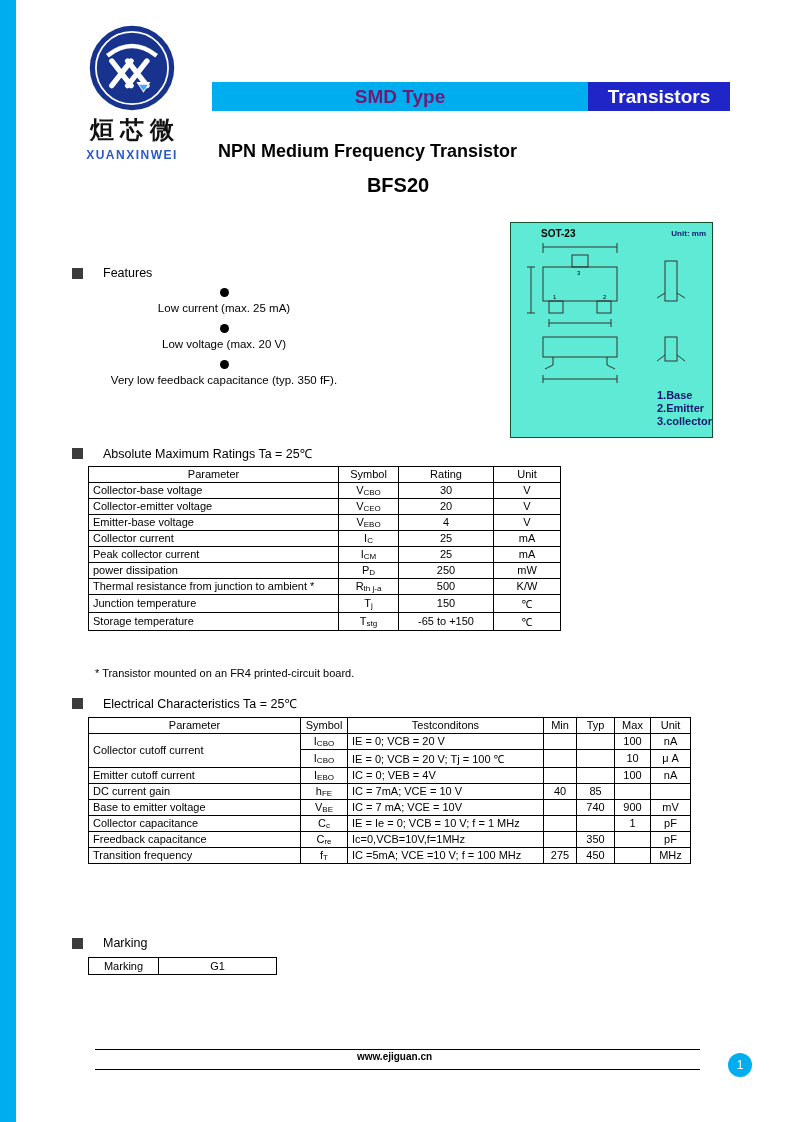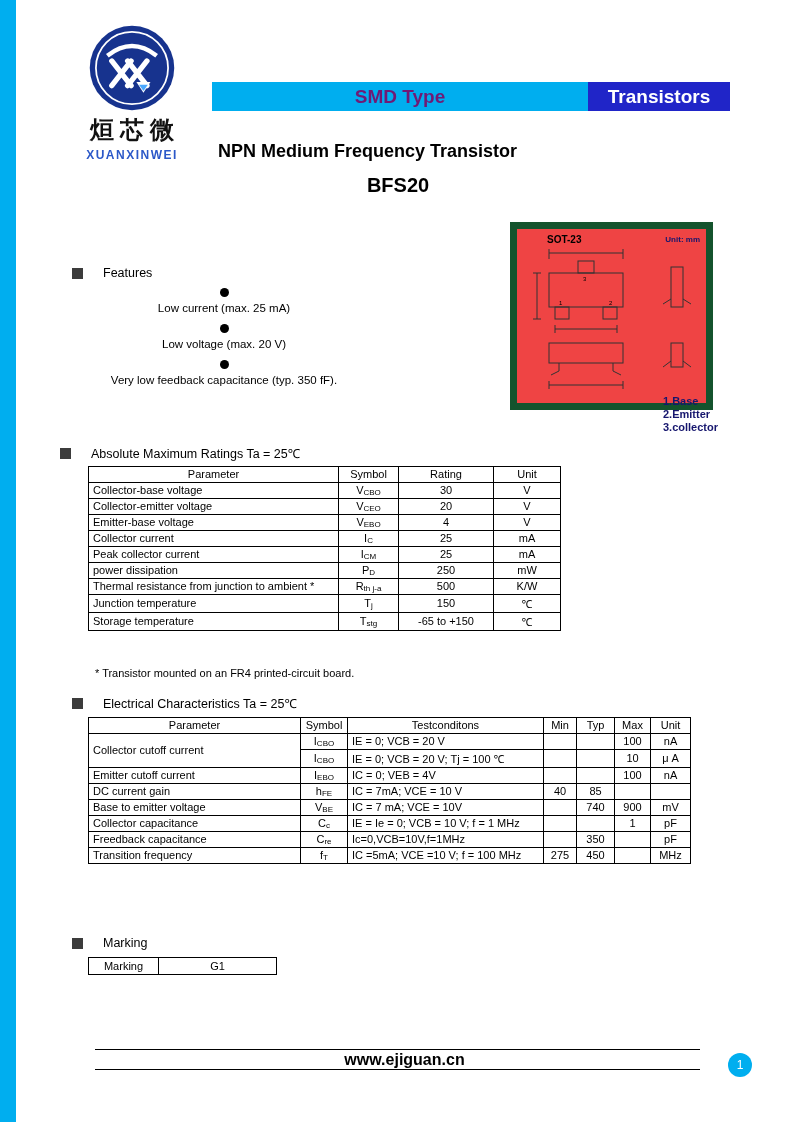--- a/index.html
+++ b/index.html
@@ -27,40 +27,40 @@
   
   .sec{position:absolute; display:flex; align-items:center; gap:20px; font-size:12.5px;}
   .sq{width:11px; height:11px; background:#3c3c3c; display:inline-block;}
 
   
   .features{position:absolute; left:74px; top:288px; width:300px;}
   .feat{display:flex; align-items:center; gap:5px; font-size:11.5px; margin-bottom:10px;flex-direction:column;}
   .dot{width:9px; height:9px; border-radius:50%; background:#000; flex:0 0 9px;}
 
   
-  .figbox{position:absolute; left:510px; top:222px; width:203px; height:188px; border:7px solid #14532d; background:#ef4444;}
+  .figbox{position:absolute; left:510px; top:222px; width:203px; height:216px; border:1px solid #14532d; background:#5eead4;}
   .fig-name{position:absolute; left:30px; top:5px; font-size:10px; font-weight:bold;}
   .fig-unit{position:absolute; right:6px; top:6px; font-size:8px; font-weight:bold; color:var(--pinnavy);}
   .pin-legend{position:absolute; left:146px; top:166px; font-size:11px; font-weight:bold; color:var(--pinnavy); line-height:13px;}
 
   
   table{border-collapse:collapse; table-layout:fixed; font-size:11px;padding-left:19px;}
   td,th{border:1px solid #000; height:15.6px; padding:1px 4px; text-align:center; font-weight:normal; overflow:hidden; white-space:nowrap;}
   td.l{text-align:left;}
   .sb{font-size:8px; vertical-align:-1px;}
   .tbl1{position:absolute; left:88px; top:466px; width:472px;}
   .footnote{position:absolute; left:95px; top:667px; font-size:11px;}
   .tbl2{position:absolute; left:88px; top:717px; width:602px;}
   .tbl3{position:absolute; left:88px; top:957px; width:188px;}
   .tbl3 td{height:17px;}
 
   
   .fline1{position:absolute; left:95px; top:1049px; width:605px; border-top:1.5px solid #000;}
   .fline2{position:absolute; left:95px; top:1069px; width:605px; border-top:1.5px solid #000;}
-  .furl{position:absolute; left:102px; top:1051px; width:605px; text-align:center; font-size:16px; font-weight:bold;}
+  .furl{position:absolute; left:92px; top:1051px; width:605px; text-align:center; font-size:10px; font-weight:bold;}
   .pgnum{position:absolute; left:728px; top:1053px; width:24px; height:24px; border-radius:50%; background:var(--cyan); color:#fff; font-size:12px; display:flex; align-items:center; justify-content:center;}
 </style>
 </head>
 <body>
 
 <div class="page">
   <div class="stripe"></div>
 
   <div class="brand">
     <svg width="88" height="88" viewBox="0 0 100 100">
@@ -142,21 +142,21 @@
         <text x="62" y="34">3</text>
       </g>
     </svg>
     <div class="pin-legend">
       <div>1.Base</div>
       <div>2.Emitter</div>
       <div>3.collector</div>
     </div>
   </div>
 
-  <div class="sec" style="left:60px; top:445px;">
+  <div class="sec" style="left:72px; top:445px;">
     <span class="sq"></span>
     <span>Absolute Maximum Ratings Ta = 25℃</span>
   </div>
 
   <table class="tbl1">
     <colgroup>
         <col style="width:250px">
         <col style="width:60px">
         <col style="width:95px">
         <col style="width:67px">

